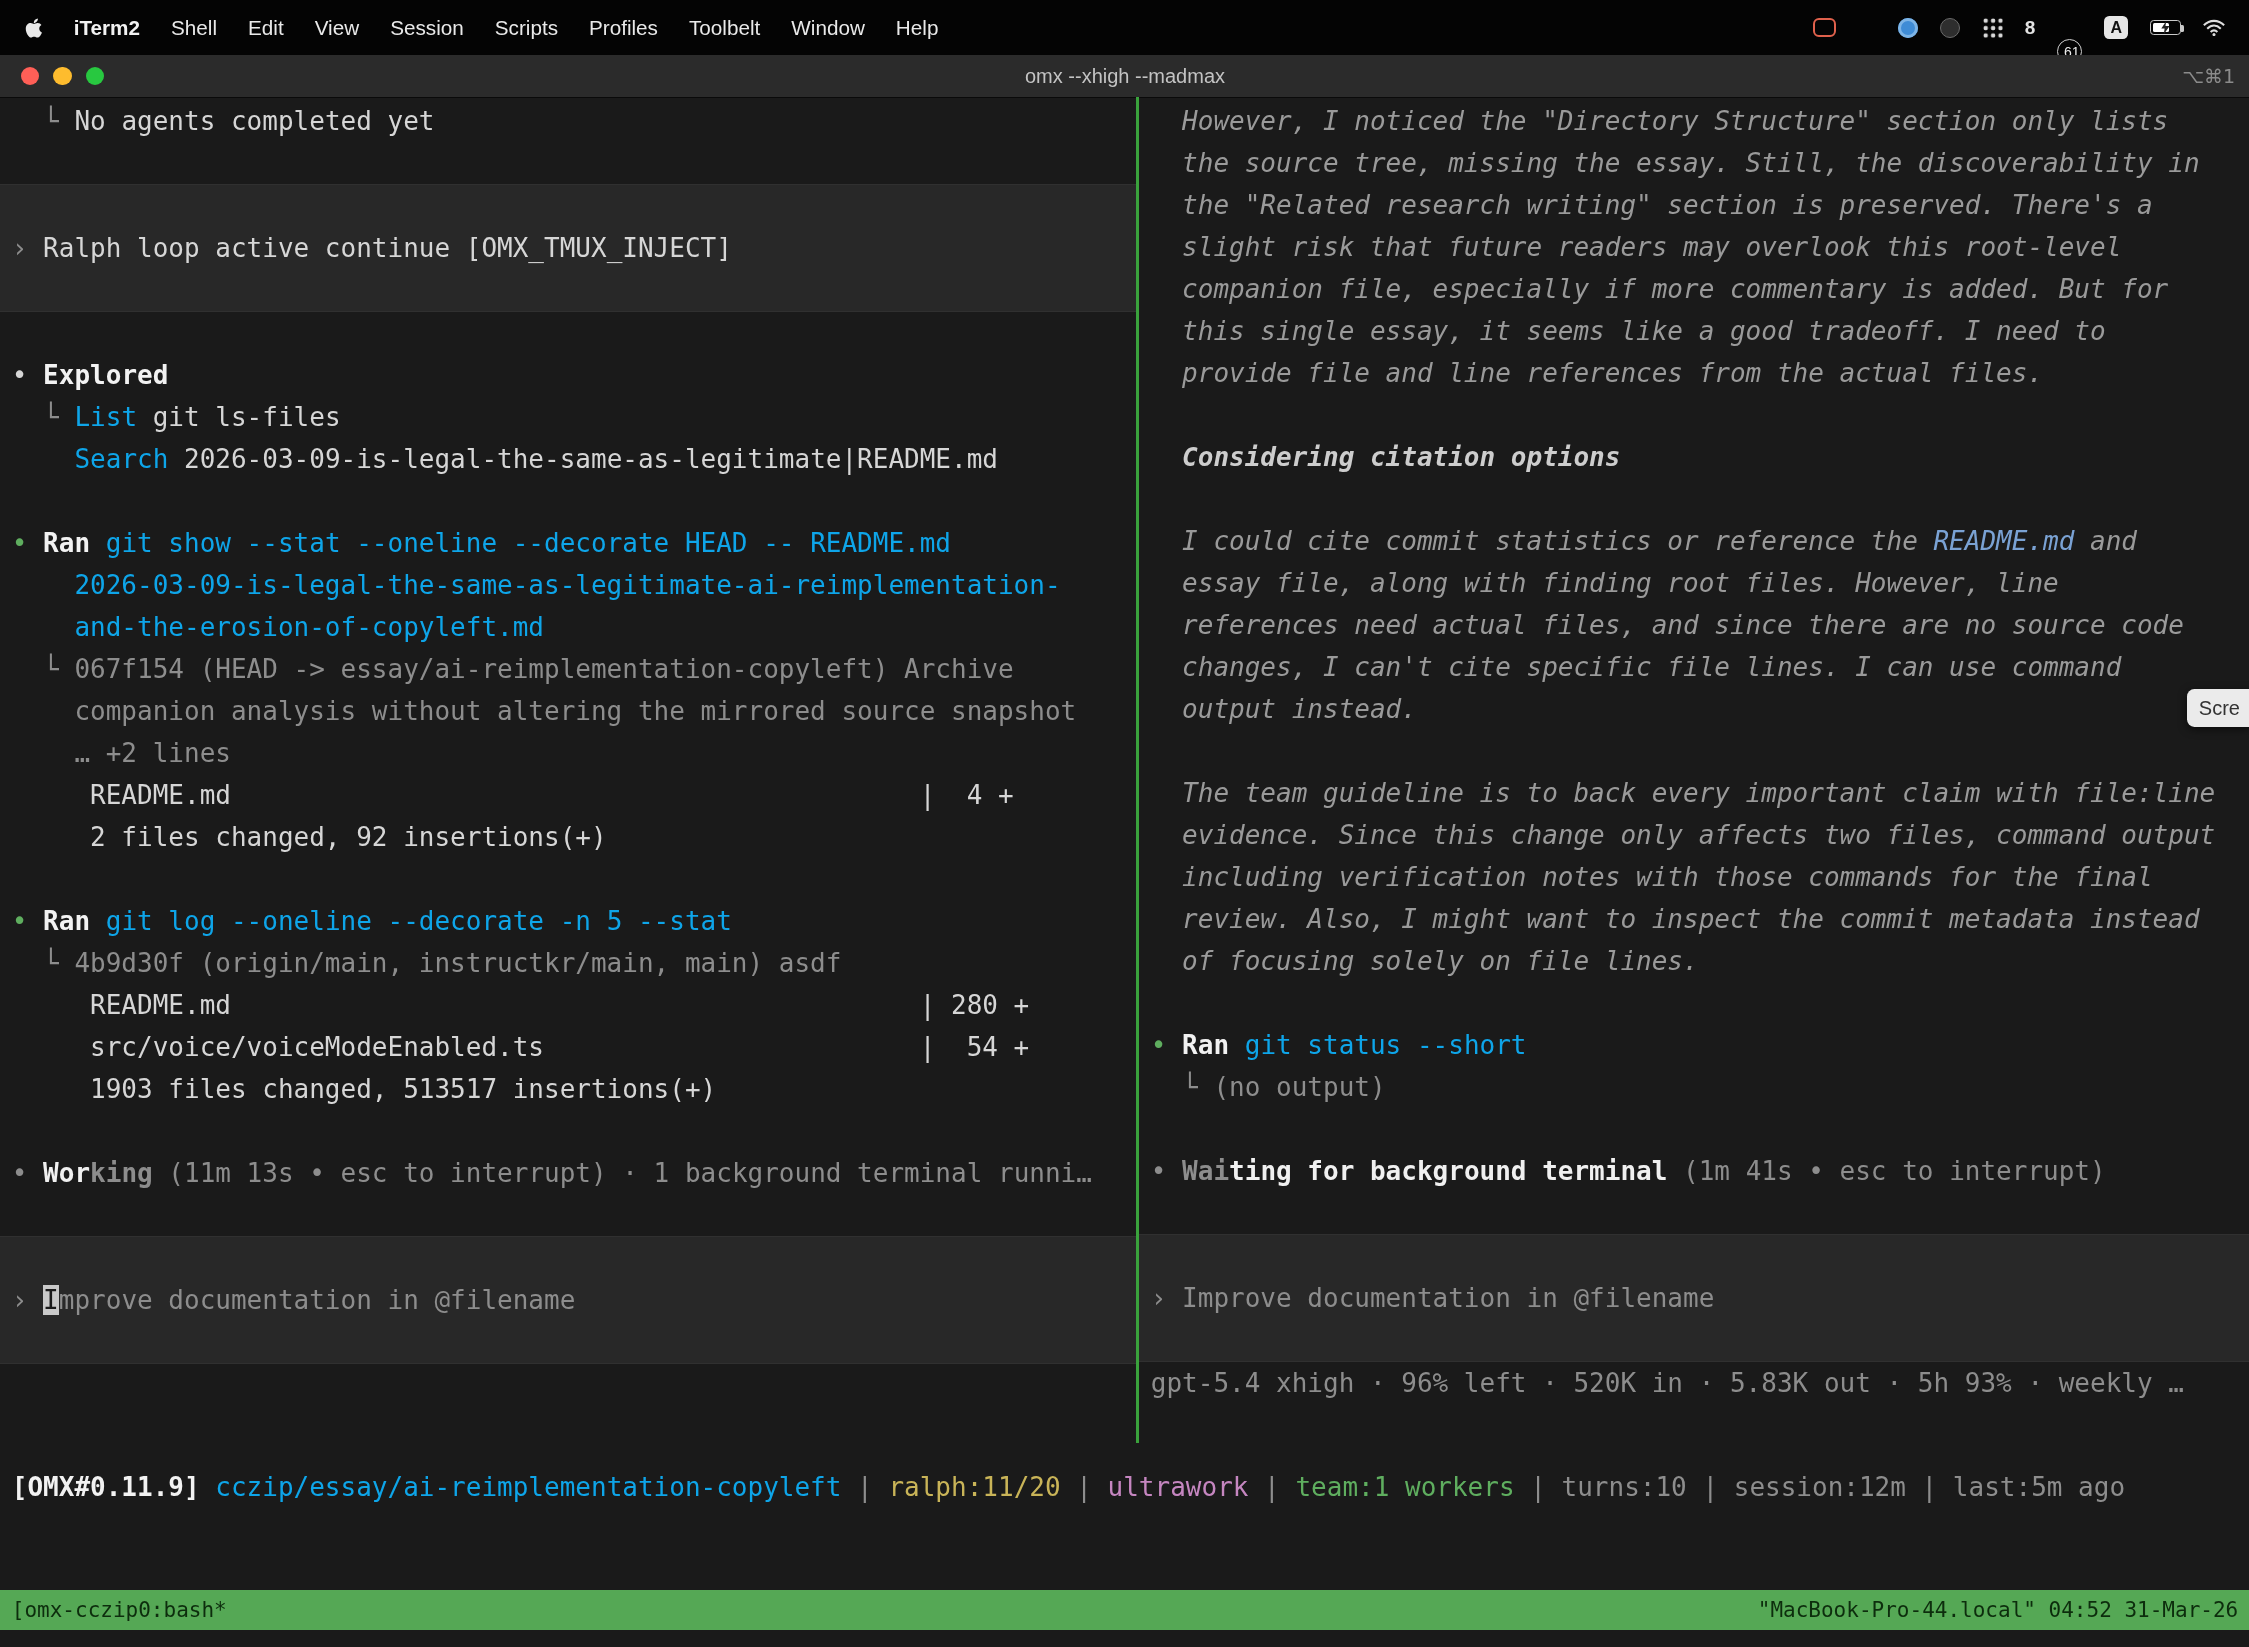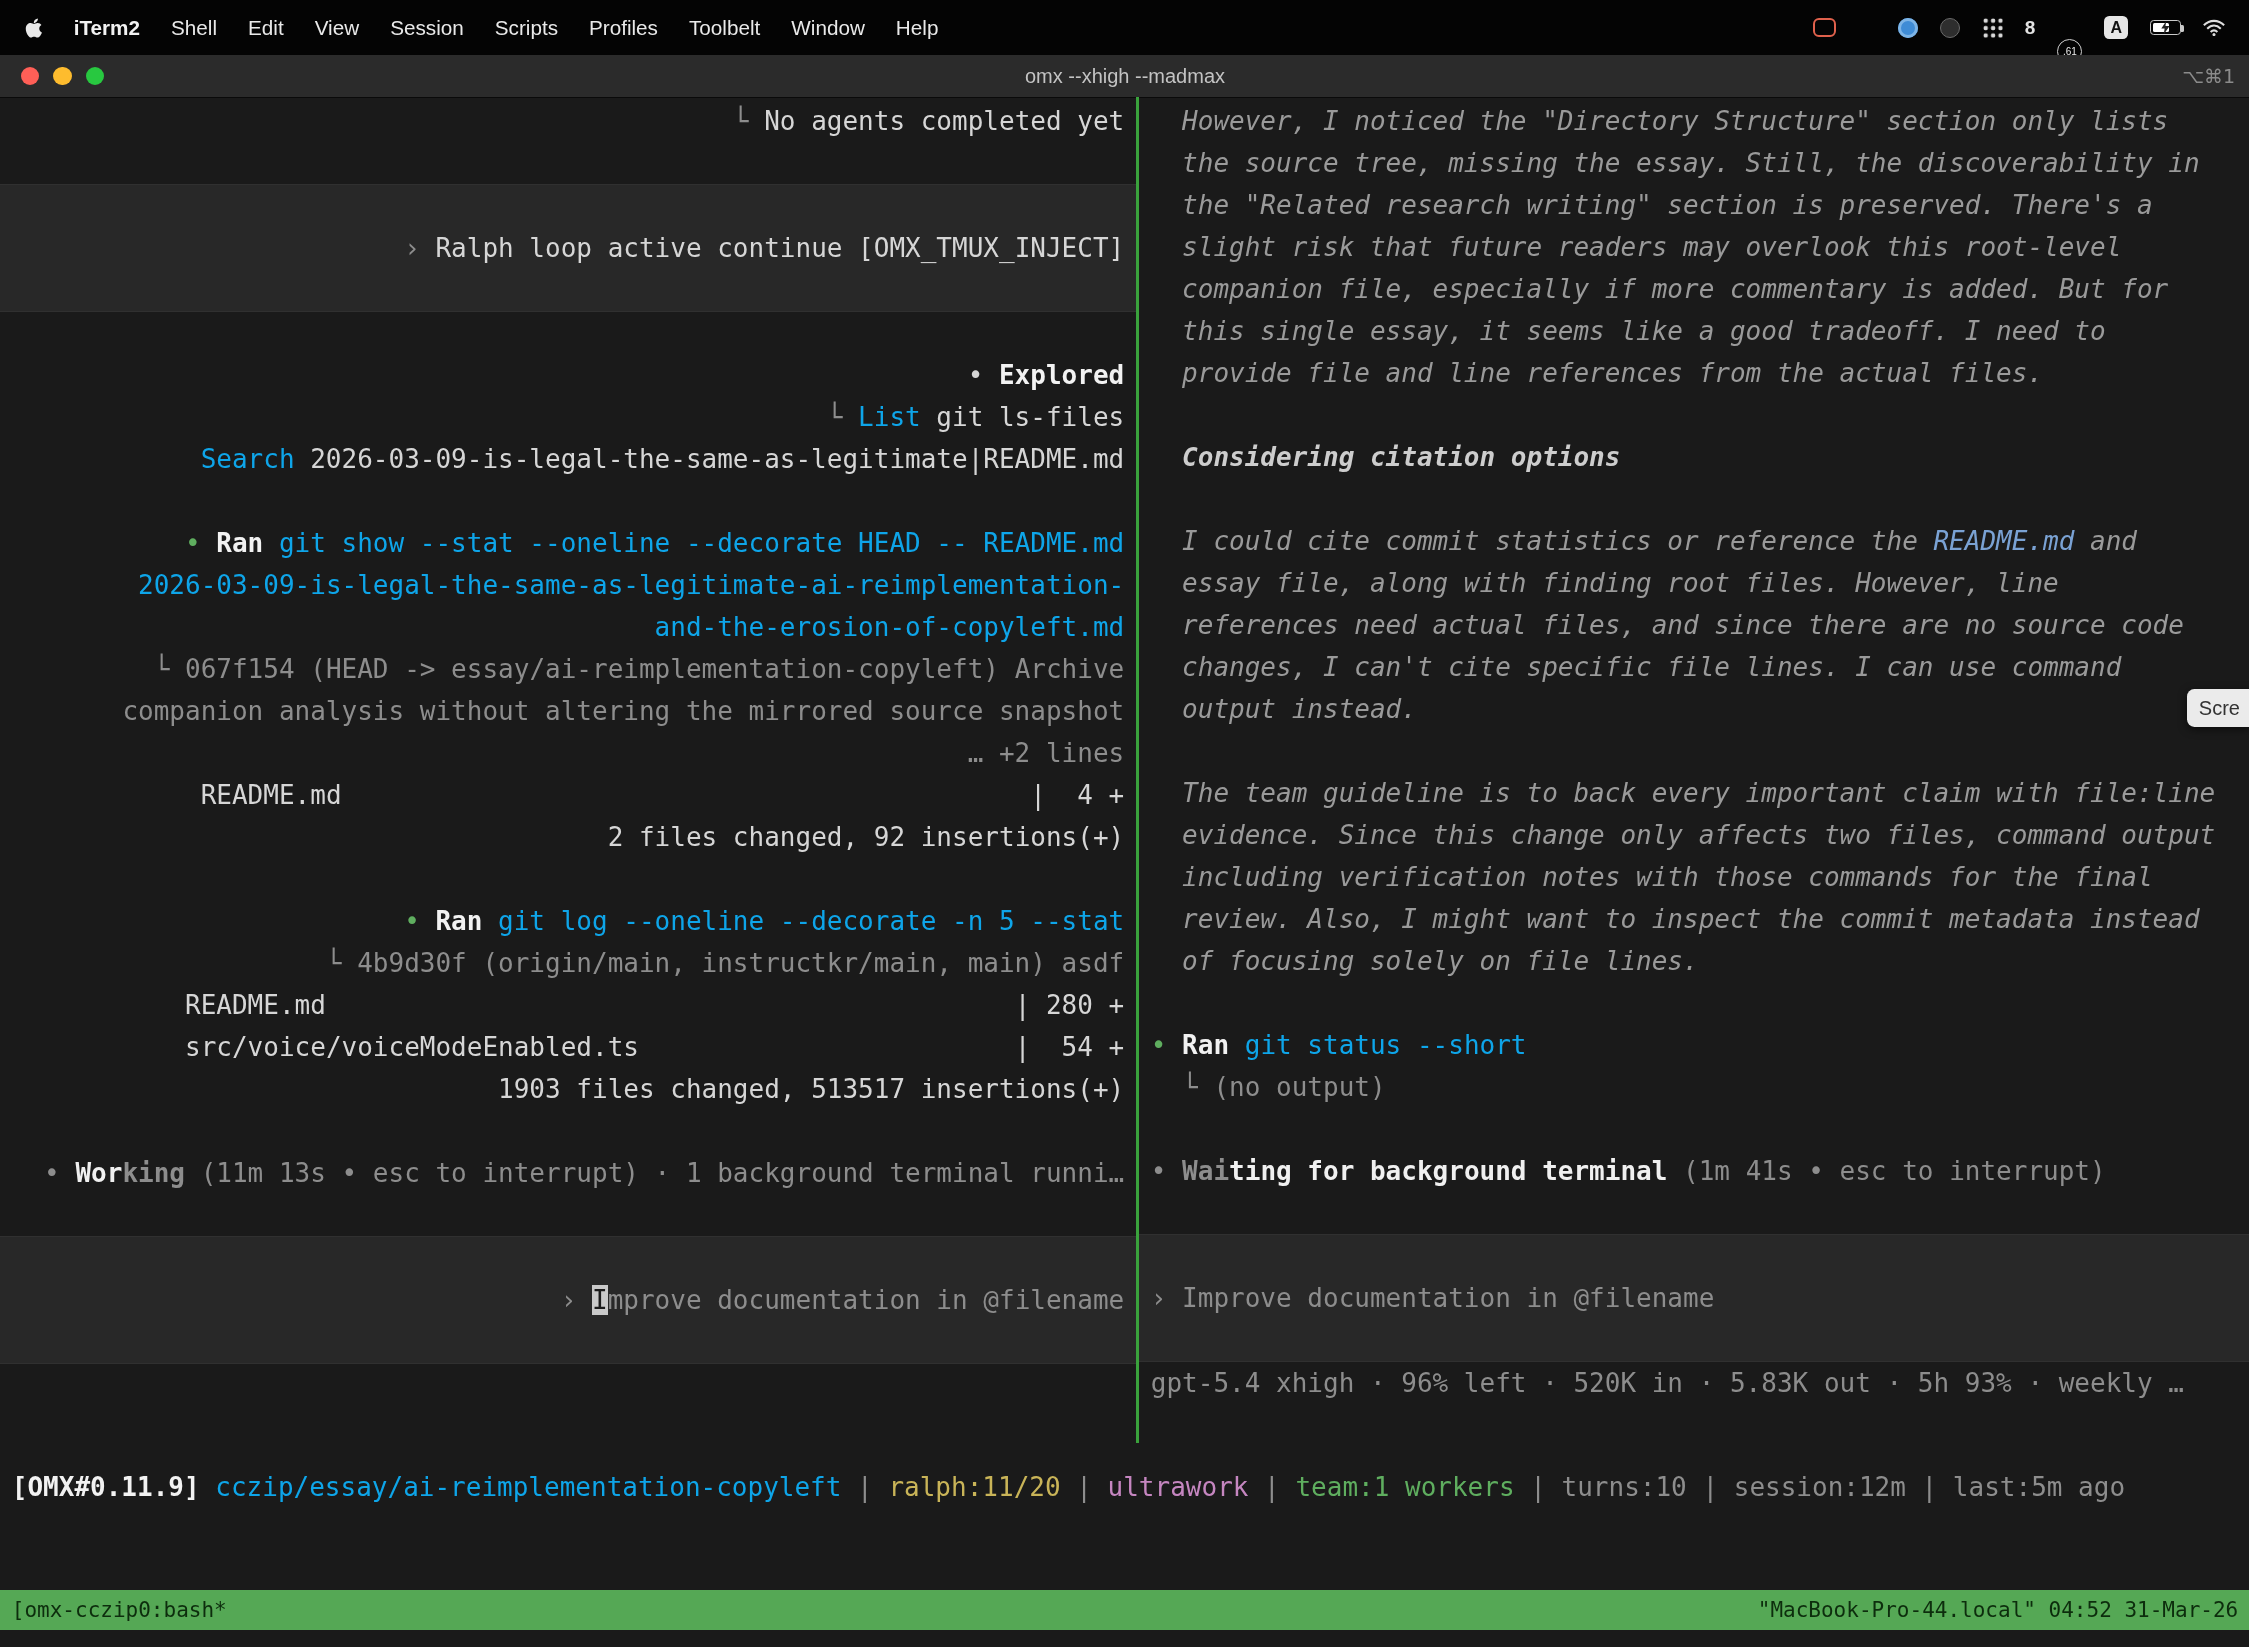--- a/index.html
+++ b/index.html
@@ -20,21 +20,21 @@
 
   .ic{display:inline-flex;align-items:center;justify-content:center;}
   .rec{width:23.6px;height:19px;border:2.2px solid #e0614c;border-radius:5.9px;}
   .gridic{display:grid;grid-template-columns:7.4px 7.4px;grid-template-rows:7.4px 7.4px;gap:3px;}
   .gridic i{background:#d9d9d9;border-radius:1.5px;}
   .bluec{width:20px;height:20px;border-radius:50%;background:#3f8cd6;box-shadow:inset 0 0 0 3px #7db4e6;}
   .darkc{width:20px;height:20px;border-radius:50%;background:#2e2e2e;border:1.5px solid #6a6a6a;}
   .dots{width:20.7px;height:20.7px;background-image:radial-gradient(#d8d8d8 1.9px,transparent 2.5px);
         background-size:7.4px 7.4px;background-position:0 0;}
   .key8{color:#e3e3e3;font-size:19px;font-weight:700;}
-  .badge{width:25px;height:25px;border-radius:50%;border:1.8px solid #cfcfcf;color:#eaeaea;font-size:10px;margin-top:48px;}
+  .badge{width:25px;height:25px;border-radius:50%;border:1.8px solid #cfcfcf;color:#eaeaea;font-size:14px;margin-top:48px;}
   .abox{width:23.6px;height:23.6px;border-radius:5.2px;background:#e6e6e6;color:#111;font-size:16px;font-weight:700;}
   .batt{position:relative;width:31px;height:14.8px;border:1.5px solid #c9c9c9;border-radius:3.7px;}
   .batt .fill{position:absolute;left:1.5px;top:1.5px;bottom:1.5px;width:58%;background:#fff;border-radius:1.5px;}
   .batt .nub{position:absolute;right:-4.4px;top:3.7px;width:3px;height:7.4px;background:#c9c9c9;border-radius:0 1.5px 1.5px 0;}
   .batt svg{position:relative;z-index:2;}
   .wifi{width:22px;height:17.7px;}
 
   
   .titlebar{position:absolute;top:55px;left:0;width:100%;height:43px;background:#2b2b2b;
             display:flex;align-items:center;justify-content:center;
@@ -42,21 +42,21 @@
             border-bottom:0.7px solid #0a0a0a;}
   .lights{position:absolute;left:20.7px;top:0;height:100%;display:flex;align-items:center;gap:14px;}
   .light{width:18.5px;height:18.5px;border-radius:50%;}
   .l-red{background:#ff5f57}.l-yellow{background:#febc2e}.l-green{background:#28c840}
   .shortcut{position:absolute;right:14.8px;top:0;height:100%;display:flex;align-items:center;
             color:#8b8b8b;font-family:"DejaVu Sans",sans-serif;font-size:19px;}
 
   
   .panes{position:absolute;top:97px;left:0;width:100%;height:1346px;display:flex;}
   .pane{overflow:hidden;padding-top:3px;}
-  .pane.left{width:1136px;text-align:right;}
+  .pane.left{width:1136px;}
   .sep{width:3px;background:#3aa23c;}
   .pane.right{flex:1;}
 
   .line{height:42px;line-height:42px;font-size:26px;white-space:pre;color:#d6d6d6;padding:0 11.8px;}
   .box{background:#282828;padding:42px 0;border-top:0.7px solid #303030;border-bottom:0.7px solid #303030;}
 
   .dim{color:#8d8d8d}
   .bold{color:#f2f2f2;font-weight:700}
   .blue{color:#0ea5e9}
   .green{color:#5fae5f}

